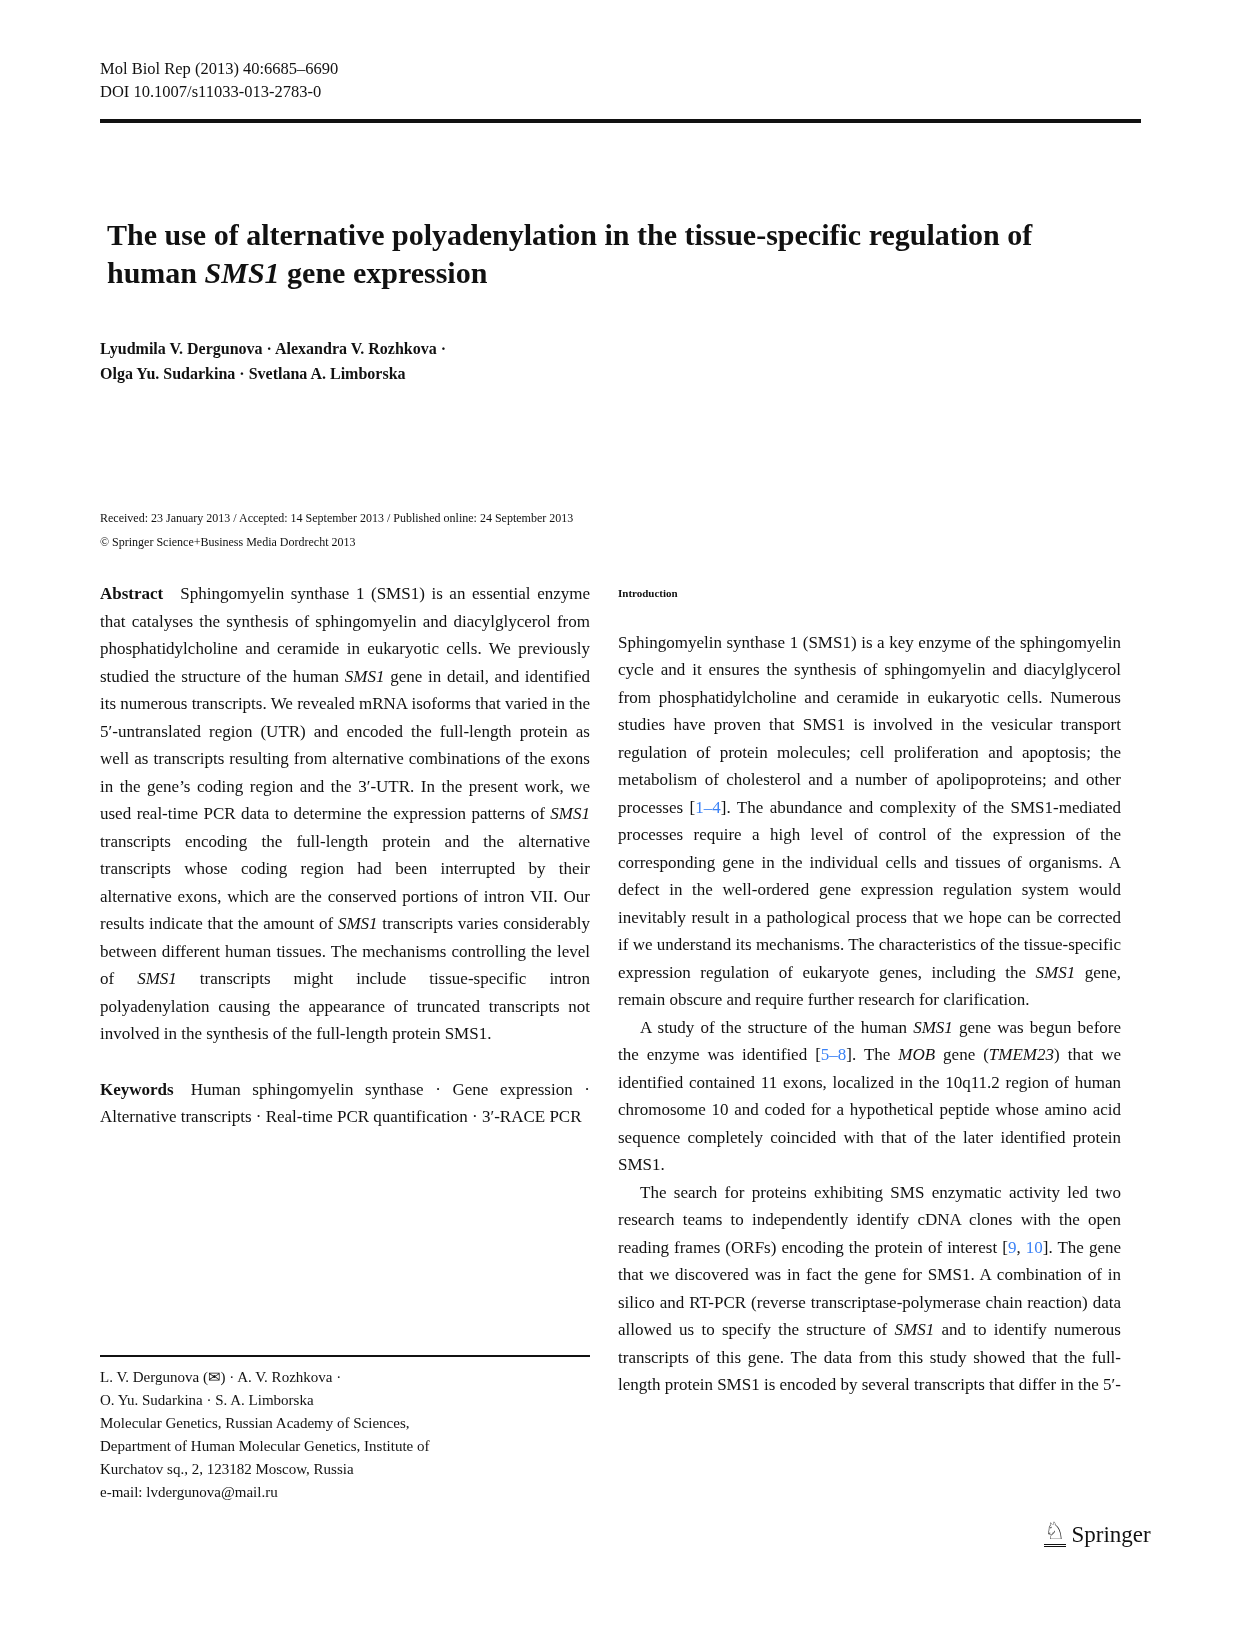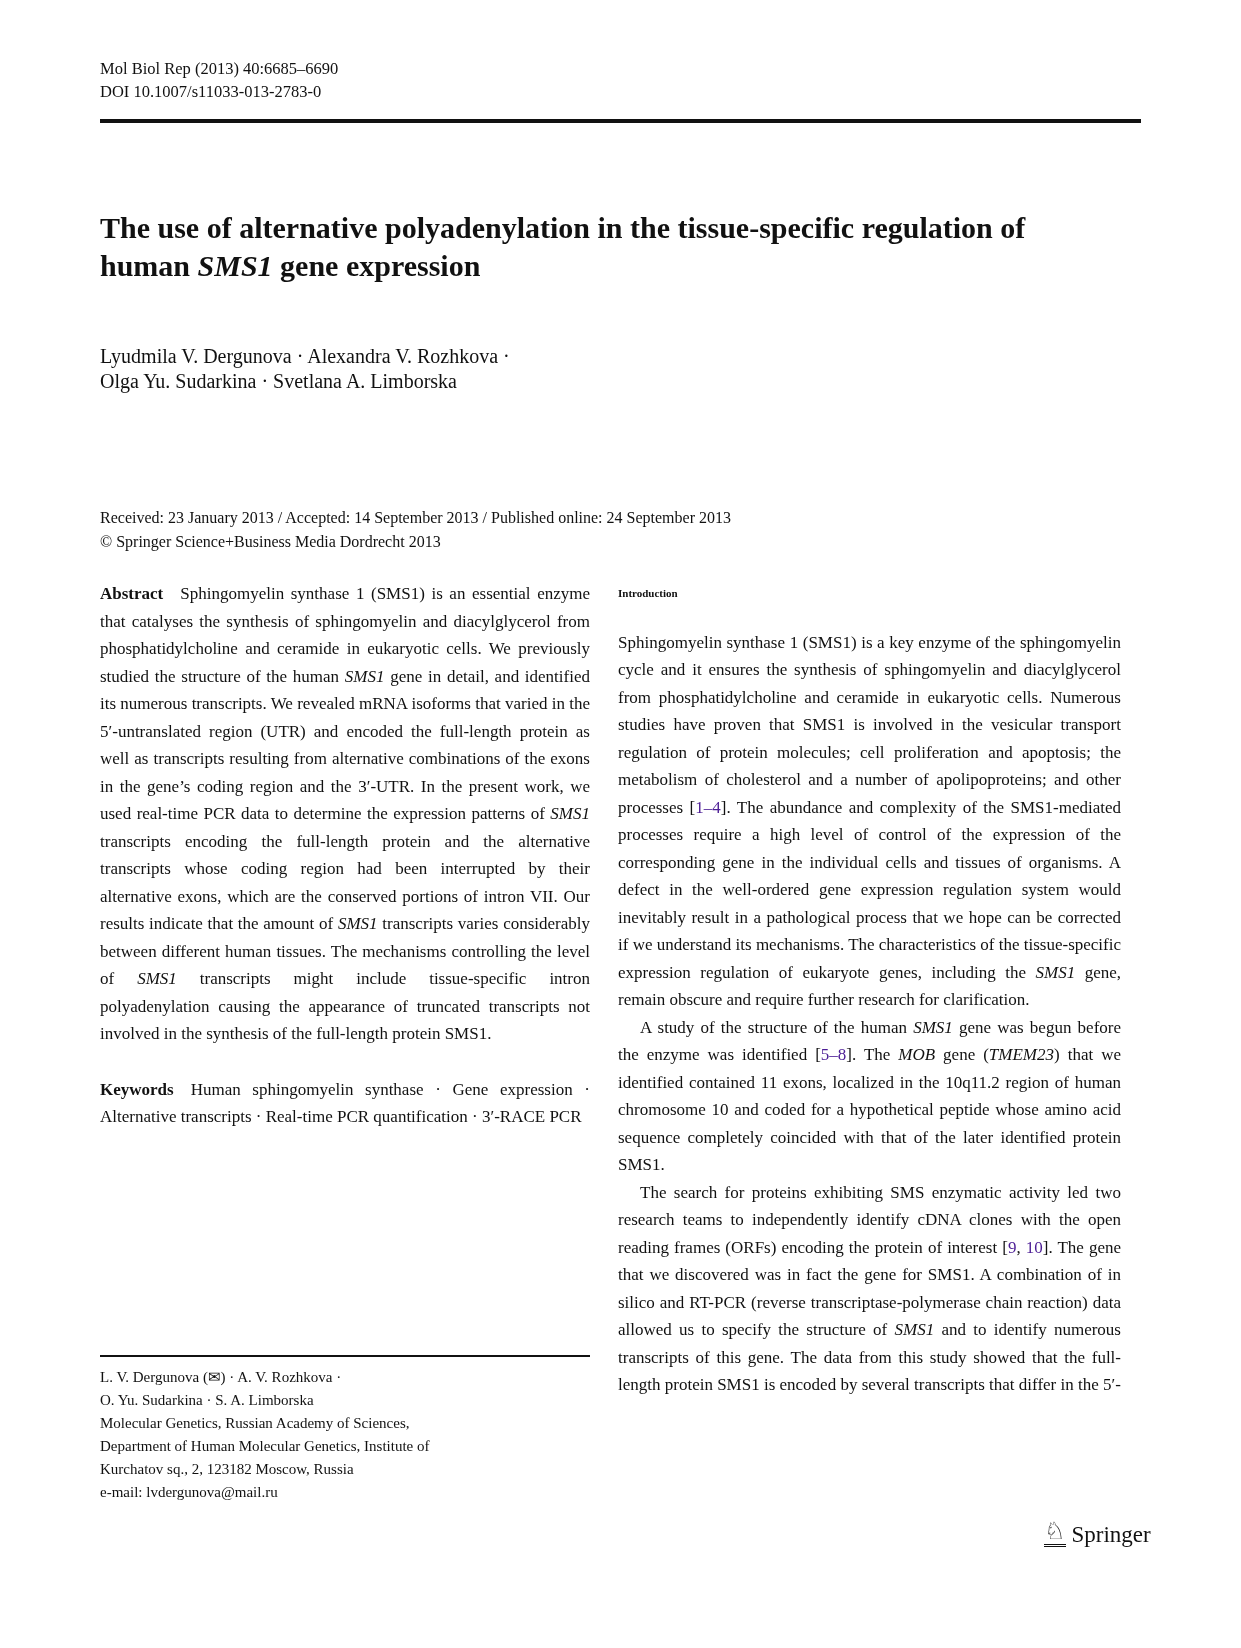--- a/index.html
+++ b/index.html
@@ -1,31 +1,31 @@
 <!DOCTYPE html>
 <html><head>
 <meta charset="utf-8">
 <style>
   html,body { margin:0; padding:0; background:#ffffff; }
   .page {
     position:relative; width:1241px; height:1648px; background:#ffffff;
     font-family:"Liberation Serif","DejaVu Serif",serif; color:#111111; overflow:hidden;
   }
   .it  { font-style:italic; }
-  .ref { color:#4c1d95;margin-top:44px; }
+  .ref { color:#3b82f6;margin-top:44px; }
 
   .jheader  { position:absolute; left:100px; top:57px; font-size:16.5px; line-height:23px; }
   .rule-top { position:absolute; left:100px; top:119px; width:1041px; height:3.5px; background:#111; }
 
   .title {
-    position:absolute; left:100px; top:209px; width:940px; margin:0;
+    position:absolute; left:100px; top:209px; width:940px; margin:7px;
     font-size:30px; line-height:38px; font-weight:700;
   }
-  .authors { position:absolute; left:100px; top:344px; font-size:20px; font-weight:400; line-height:25px; }
-  .dates   { position:absolute; left:100px; top:506px; font-size:16px; line-height:24px; }
+  .authors { position:absolute; left:100px; top:336px; font-size:16px; font-weight:700; line-height:25px; }
+  .dates   { position:absolute; left:100px; top:506px; font-size:12px; line-height:24px; }
 
   .columns { position:absolute; left:100px; top:580px; width:1041px; display:flex; gap:28px; align-items:flex-start; }
   .col      { font-size:17px; line-height:27.5px; text-align:justify; }
   .col-left { width:490px; }
   .col-right{ width:503px; }
   .body-p   { margin:0; }
   .plabel   { font-weight:700; padding-right:17px; }
   .kw       { margin-top:28px; }
   h2.sect   { font-size:11px; font-weight:700; margin:0 0 21px 0; text-align:left; }
   .ind      { text-indent:22px; }

